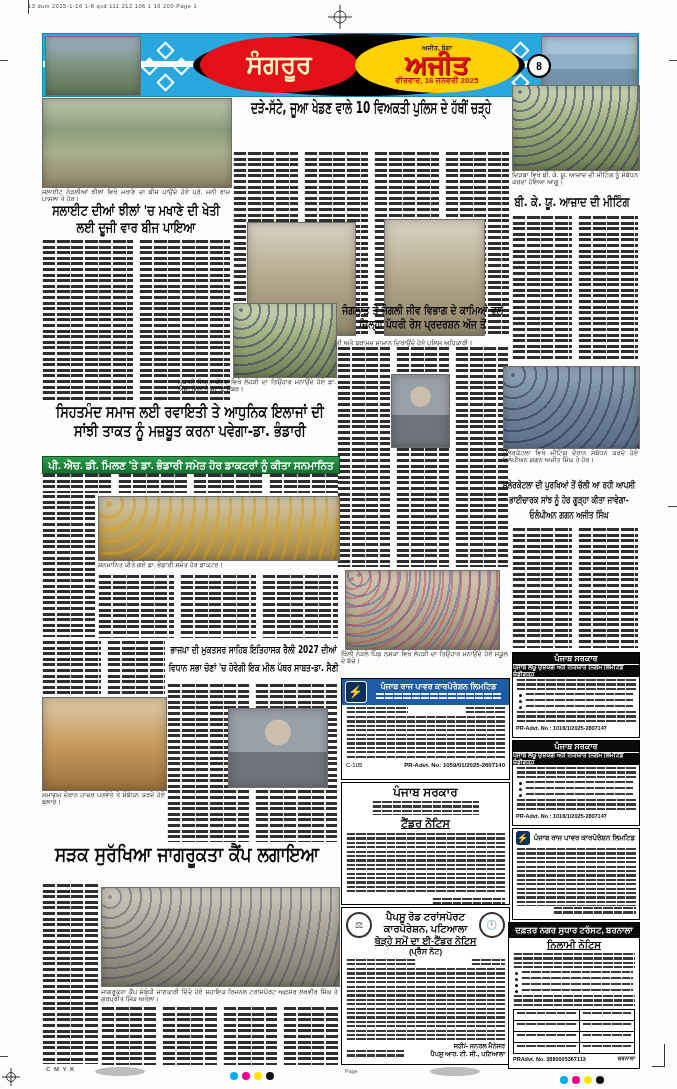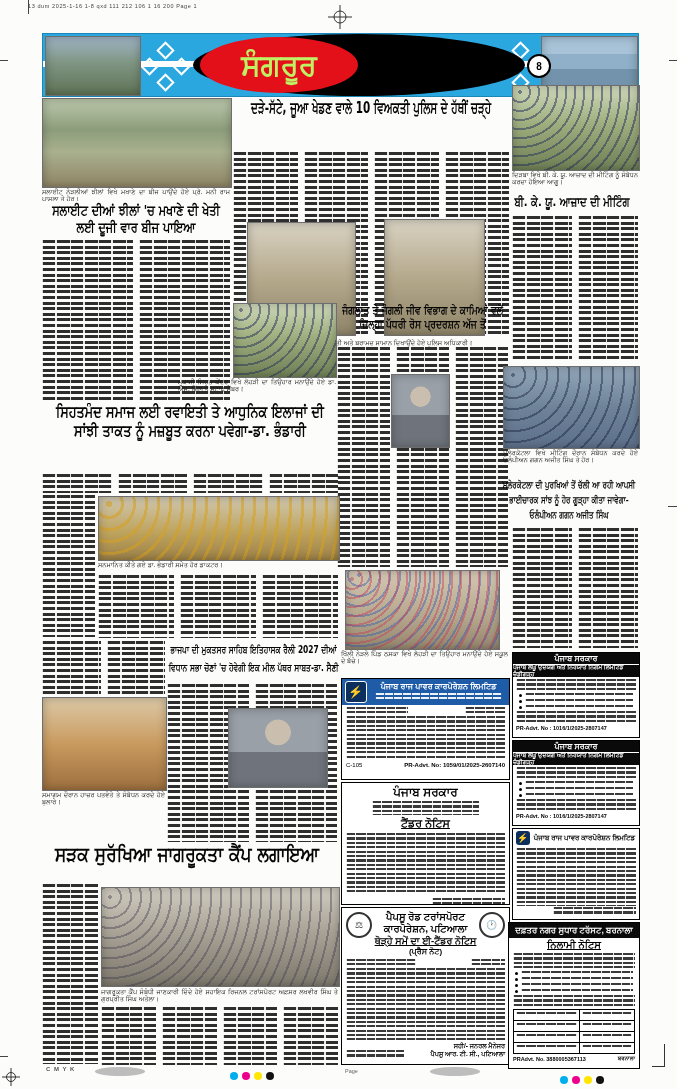--- a/index.html
+++ b/index.html
@@ -90,21 +90,27 @@
     <div class="dia" style="left:116px;top:42px"></div>
     <div class="dia" style="left:132px;top:26px"></div>
     <div class="dia" style="left:455px;top:26px"></div>
     <div class="dia" style="left:471px;top:10px"></div>
     <div class="dia" style="left:471px;top:42px"></div>
     <div class="a ph ph-trees" style="left:2px;top:2px;width:94px;height:58px"></div>
     <div class="a ph ph-build" style="left:498px;top:2px;width:95px;height:58px"></div>
     <div class="a" style="left:150px;top:0;width:332px;height:62px;background:#000;border-radius:50%"></div>
     <div class="a" style="left:157px;top:3px;width:158px;height:56px;background:#e31019;border-radius:50%;
                 display:flex;align-items:center;justify-content:center">
-      <span style="color:#bef264;font-size:29px;font-weight:800;font-family:'DejaVu Sans',sans-serif">ਸੰਗਰੂਰ</span>
+      <span style="color:#fef9c3;font-size:25px;font-weight:800;font-family:'DejaVu Sans',sans-serif">ਸੰਗਰੂਰ</span>
+    </div>
+    <div class="a" style="left:312px;top:3px;width:164px;height:56px;background:#ffd103;border-radius:50%;
+                display:flex;flex-direction:column;align-items:center;justify-content:center;gap:0">
+      <span style="font-size:6.5px;font-weight:700;color:#222">ਅਜੀਤ, ਬੰਗਾ</span>
+      <span style="color:#e31019;font-size:26px;font-weight:800;line-height:.95;font-family:'DejaVu Sans',sans-serif;text-shadow:1px 1px 0 #7a0000">ਅਜੀਤ</span>
+      <span style="font-size:8px;font-weight:700;color:#c00d14">ਵੀਰਵਾਰ, 16 ਜਨਵਰੀ 2025</span>
     </div>
     <div class="a" style="left:484px;top:20px;width:20px;height:20px;background:#fff;border:2px solid #000;border-radius:50%;
                 display:flex;align-items:center;justify-content:center;font-size:10px;font-weight:800">
       <span>8</span>
     </div>
   </div>
 
   <div class="a ph ph-water" style="left:42px;top:98px;width:188px;height:88px"></div>
   <div class="a cap" style="left:42px;top:188px;width:188px;height:13px">ਸਲਾਈਟ ਨੇੜਲੀਆਂ ਝੀਲਾਂ ਵਿਖੇ ਮਖਾਣੇ ਦਾ ਬੀਜ ਪਾਉਂਦੇ ਹੋਏ ਪ੍ਰੋ. ਮਨੀ ਰਾਮ ਪਾਸਲਾ ਤੇ ਹੋਰ।</div>
   <div class="a hl cond" style="left:44px;top:202px;width:230px;height:36px;font-size:14px;transform:scaleX(.8)">ਸਲਾਈਟ ਦੀਆਂ ਝੀਲਾਂ 'ਚ ਮਖਾਣੇ ਦੀ ਖੇਤੀ ਲਈ ਦੂਜੀ ਵਾਰ ਬੀਜ ਪਾਇਆ</div>
@@ -137,20 +143,21 @@
 
   <div class="a hl cond" style="left:337px;top:304px;width:214px;height:40px;font-size:11.5px;transform:scaleX(.8)">ਜੰਗਲਾਤ ਤੇ ਜੰਗਲੀ ਜੀਵ ਵਿਭਾਗ ਦੇ ਕਾਮਿਆਂ ਵਲੋਂ ਜ਼ਿਲ੍ਹਾ ਪੱਧਰੀ ਰੋਸ ਪ੍ਰਦਰਸ਼ਨ ਅੱਜ ਤੋਂ</div>
   <div class="a cols" style="left:337px;top:347px;width:171px;height:220px">
     <div class="sim"></div>
     <div class="sim"></div>
     <div class="sim"></div>
   </div>
   <div class="a ph ph-portrait" style="left:391px;top:374px;width:57px;height:72px"></div>
 
   <div class="a hl cond" style="left:42px;top:403px;width:370px;height:50px;font-size:16px;transform:scaleX(.8)">ਸਿਹਤਮੰਦ ਸਮਾਜ ਲਈ ਰਵਾਇਤੀ ਤੇ ਆਧੁਨਿਕ ਇਲਾਜਾਂ ਦੀ ਸਾਂਝੀ ਤਾਕਤ ਨੂੰ ਮਜ਼ਬੂਤ ਕਰਨਾ ਪਵੇਗਾ-ਡਾ. ਭੰਡਾਰੀ</div>
+  <div class="a gbar" style="left:42px;top:456px;width:296px;height:16px;font-size:10.5px">ਪੀ. ਐਚ. ਡੀ. ਮਿਲਣ 'ਤੇ ਡਾ. ਭੰਡਾਰੀ ਸਮੇਤ ਹੋਰ ਡਾਕਟਰਾਂ ਨੂੰ ਕੀਤਾ ਸਨਮਾਨਿਤ</div>
   <div class="a cols" style="left:42px;top:474px;width:296px;height:19px">
     <div class="sim"></div>
     <div class="sim"></div>
     <div class="sim"></div>
     <div class="sim"></div>
   </div>
   <div class="a sim" style="left:42px;top:495px;width:53px;height:142px"></div>
   <div class="a ph ph-yellow" style="left:98px;top:496px;width:240px;height:63px"></div>
   <div class="a cap" style="left:98px;top:561px;width:240px;height:12px">ਸਨਮਾਨਿਤ ਕੀਤੇ ਗਏ ਡਾ. ਭੰਡਾਰੀ ਸਮੇਤ ਹੋਰ ਡਾਕਟਰ।</div>
   <div class="a cols" style="left:98px;top:575px;width:240px;height:63px">

